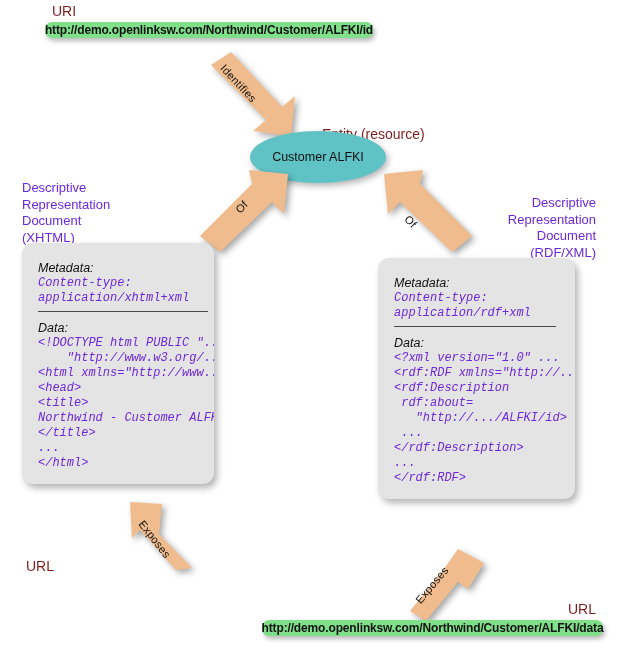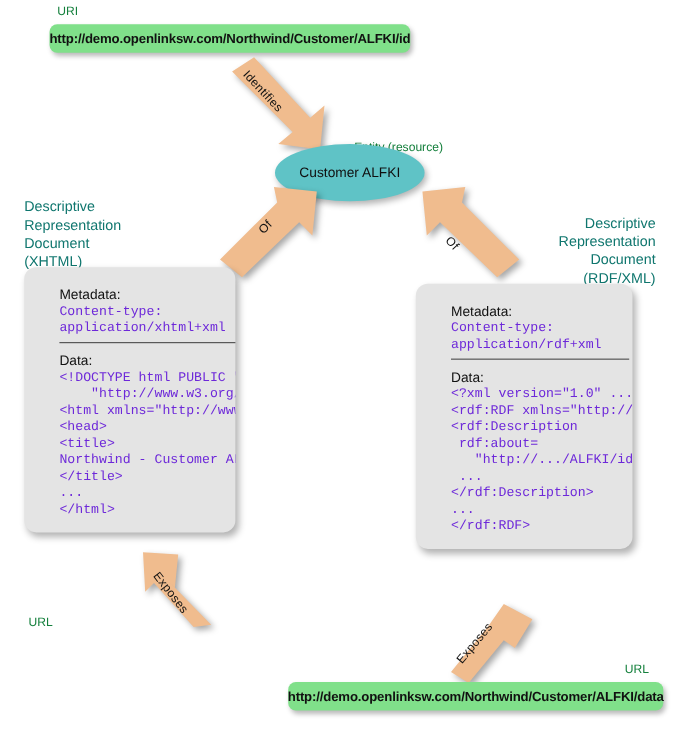--- a/index.html
+++ b/index.html
@@ -16,40 +16,40 @@
     width: 620px;
     height: 667px;
     overflow: hidden;
     background: #ffffff;
   }
   .abs { position: absolute; }
 
   
   .caption {
     font-family: "Liberation Sans", sans-serif;
-    font-size: 11px;
+    font-size: 14px;
     line-height: 16px;
-    color: #15803d;
+    color: #7f1d1d;
     white-space: pre;
   }
   .caption-multi {
     font-family: "Liberation Sans", sans-serif;
     font-size: 13px;
     line-height: 16.5px;
-    color: #0f766e;
+    color: #6d28d9;
     white-space: pre-line;
   }
   .caption-right { text-align: right; }
 
   
   .pill {
     box-sizing: border-box;
     background: #80e08a;
     border-radius: 7px;
-    height: 26px;
+    height: 16px;
     display: flex;
     align-items: center;
     justify-content: center;
     box-shadow: 2px 3px 5px rgba(0,0,0,0.28);
     padding: 0 30px;
   }
   .pill-text {
     font-family: "Liberation Sans", sans-serif;
     font-size: 12px;
     font-weight: bold;
@@ -73,22 +73,23 @@
     color: #101010;
     white-space: nowrap;
   }
 
   
   .doccard {
     box-sizing: border-box;
     background: #e4e4e4;
     border-radius: 11px;
     box-shadow: 3px 4px 7px rgba(0,0,0,0.3);
-    padding: 18px 16px 14px 32px;
+    padding: 18px 16px 14px 16px;
     overflow: hidden;
+    font-style: italic;
   }
   .doc-head {
     font-family: "Liberation Sans", sans-serif;
     font-size: 12.5px;
     color: #111111;
     line-height: 15px;
     white-space: pre-line;
   }
   .doc-mono {
     font-family: "Liberation Mono", monospace;

